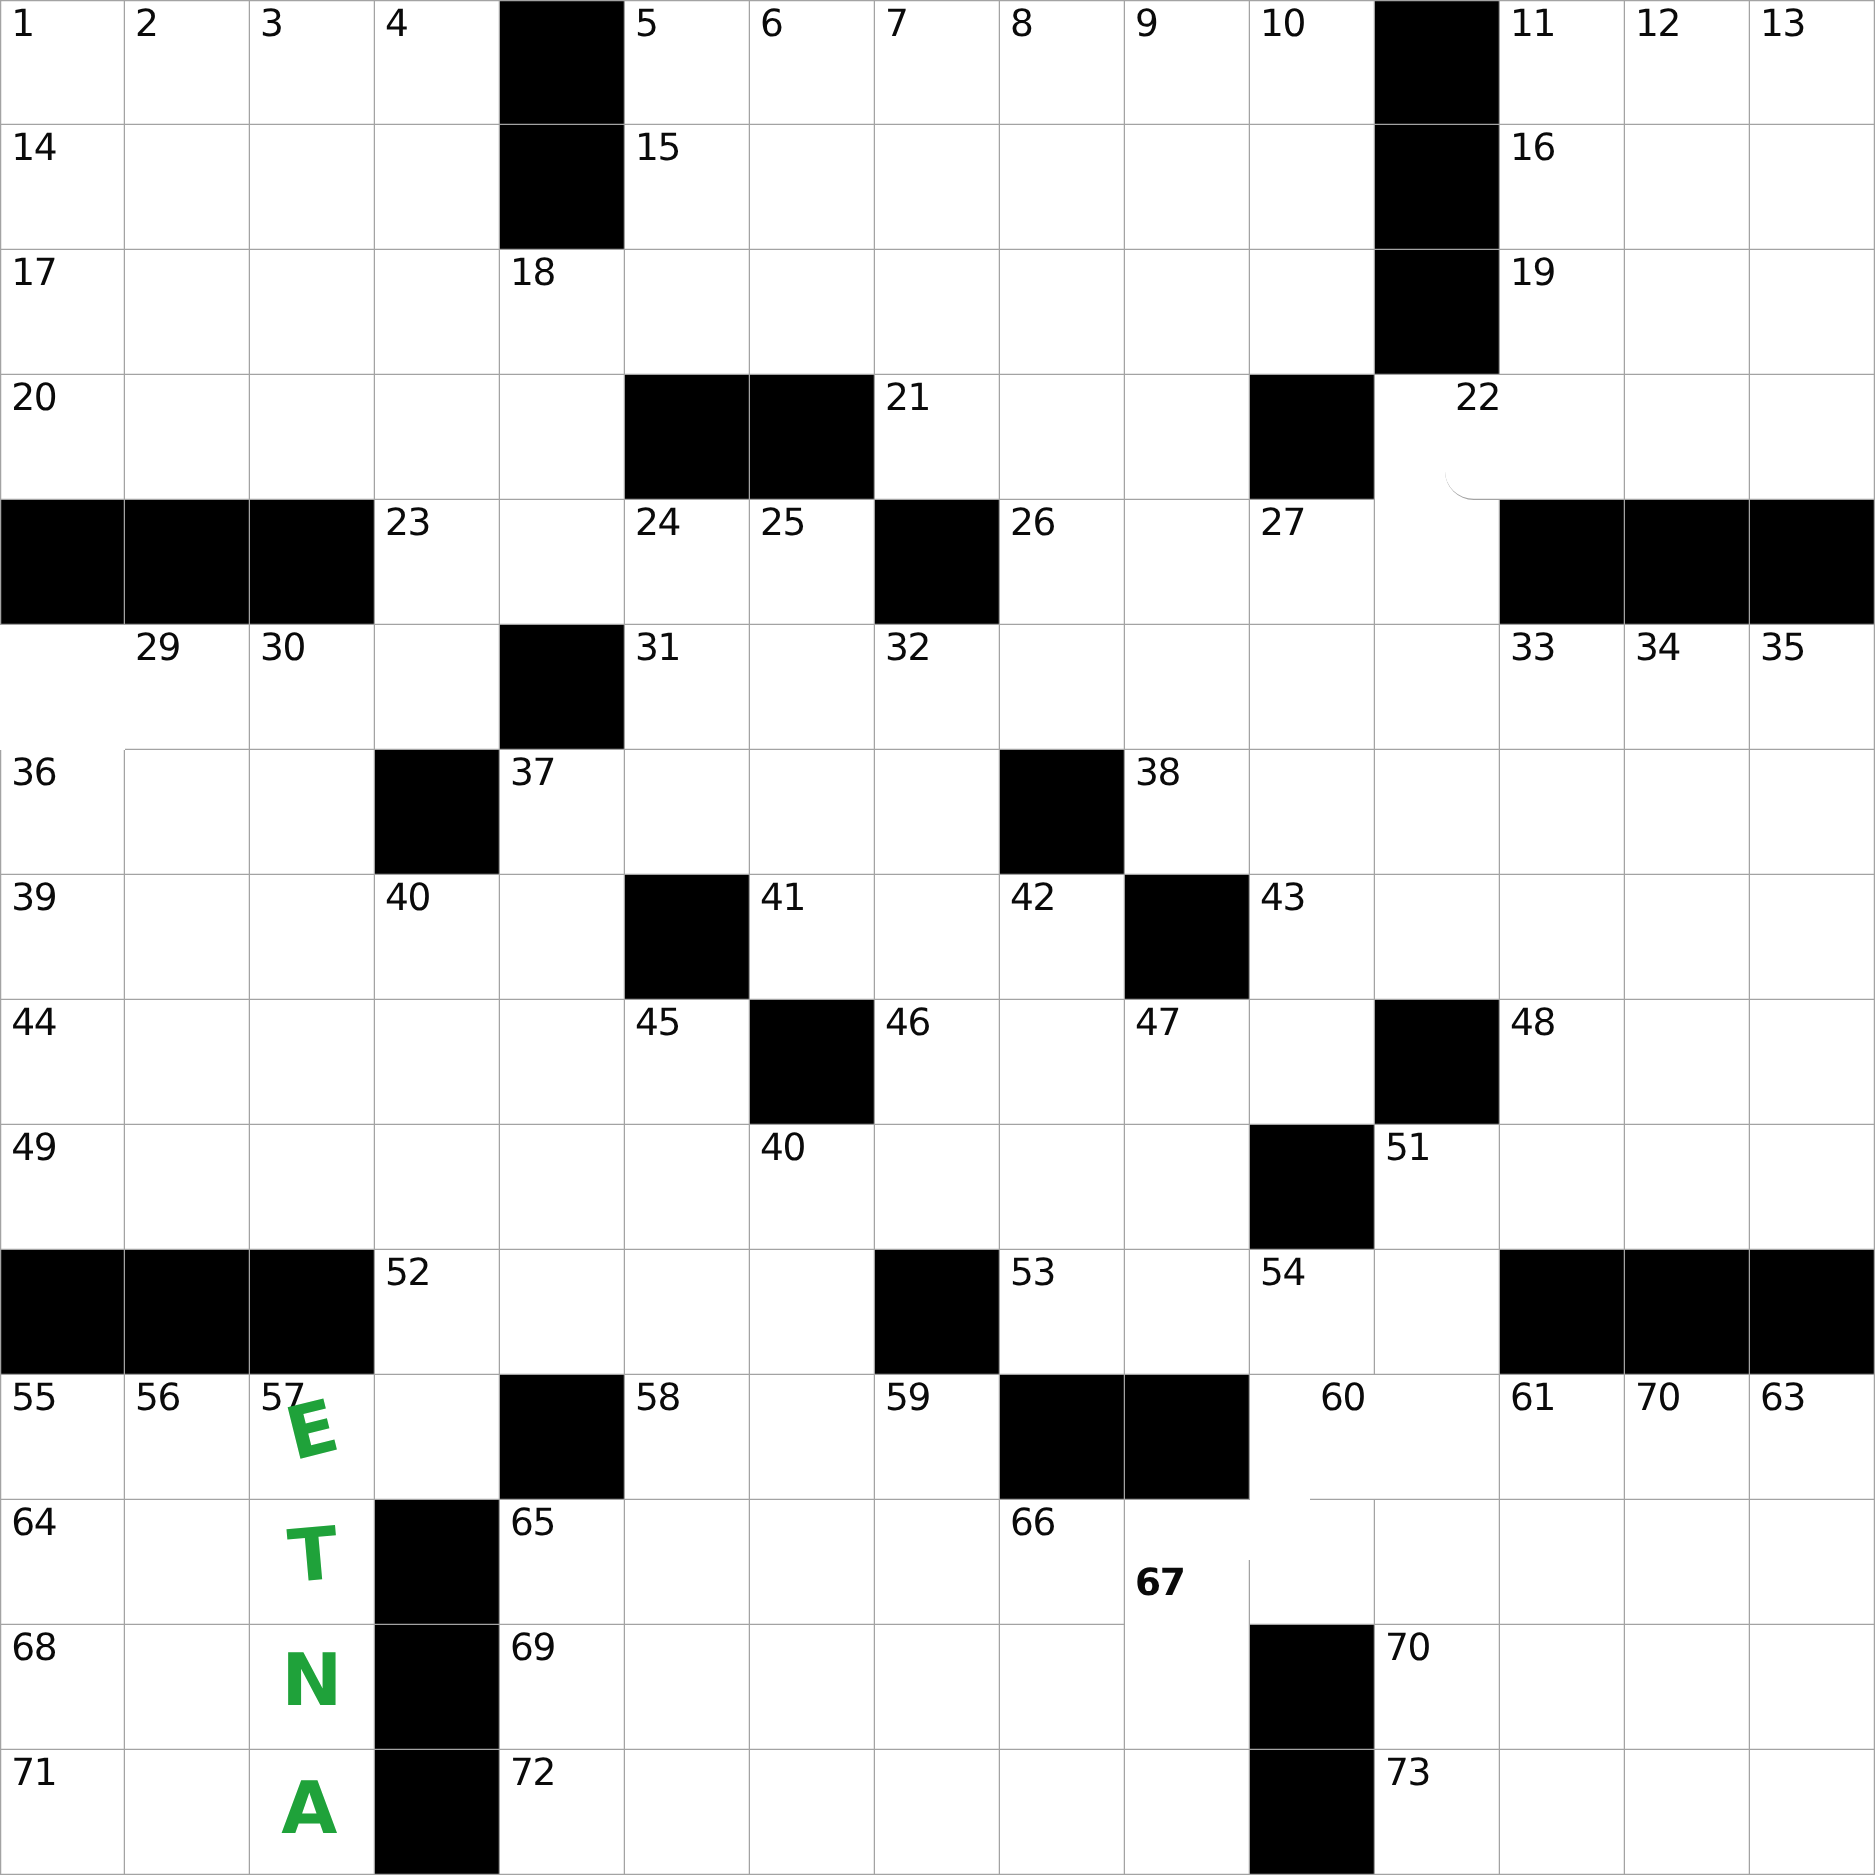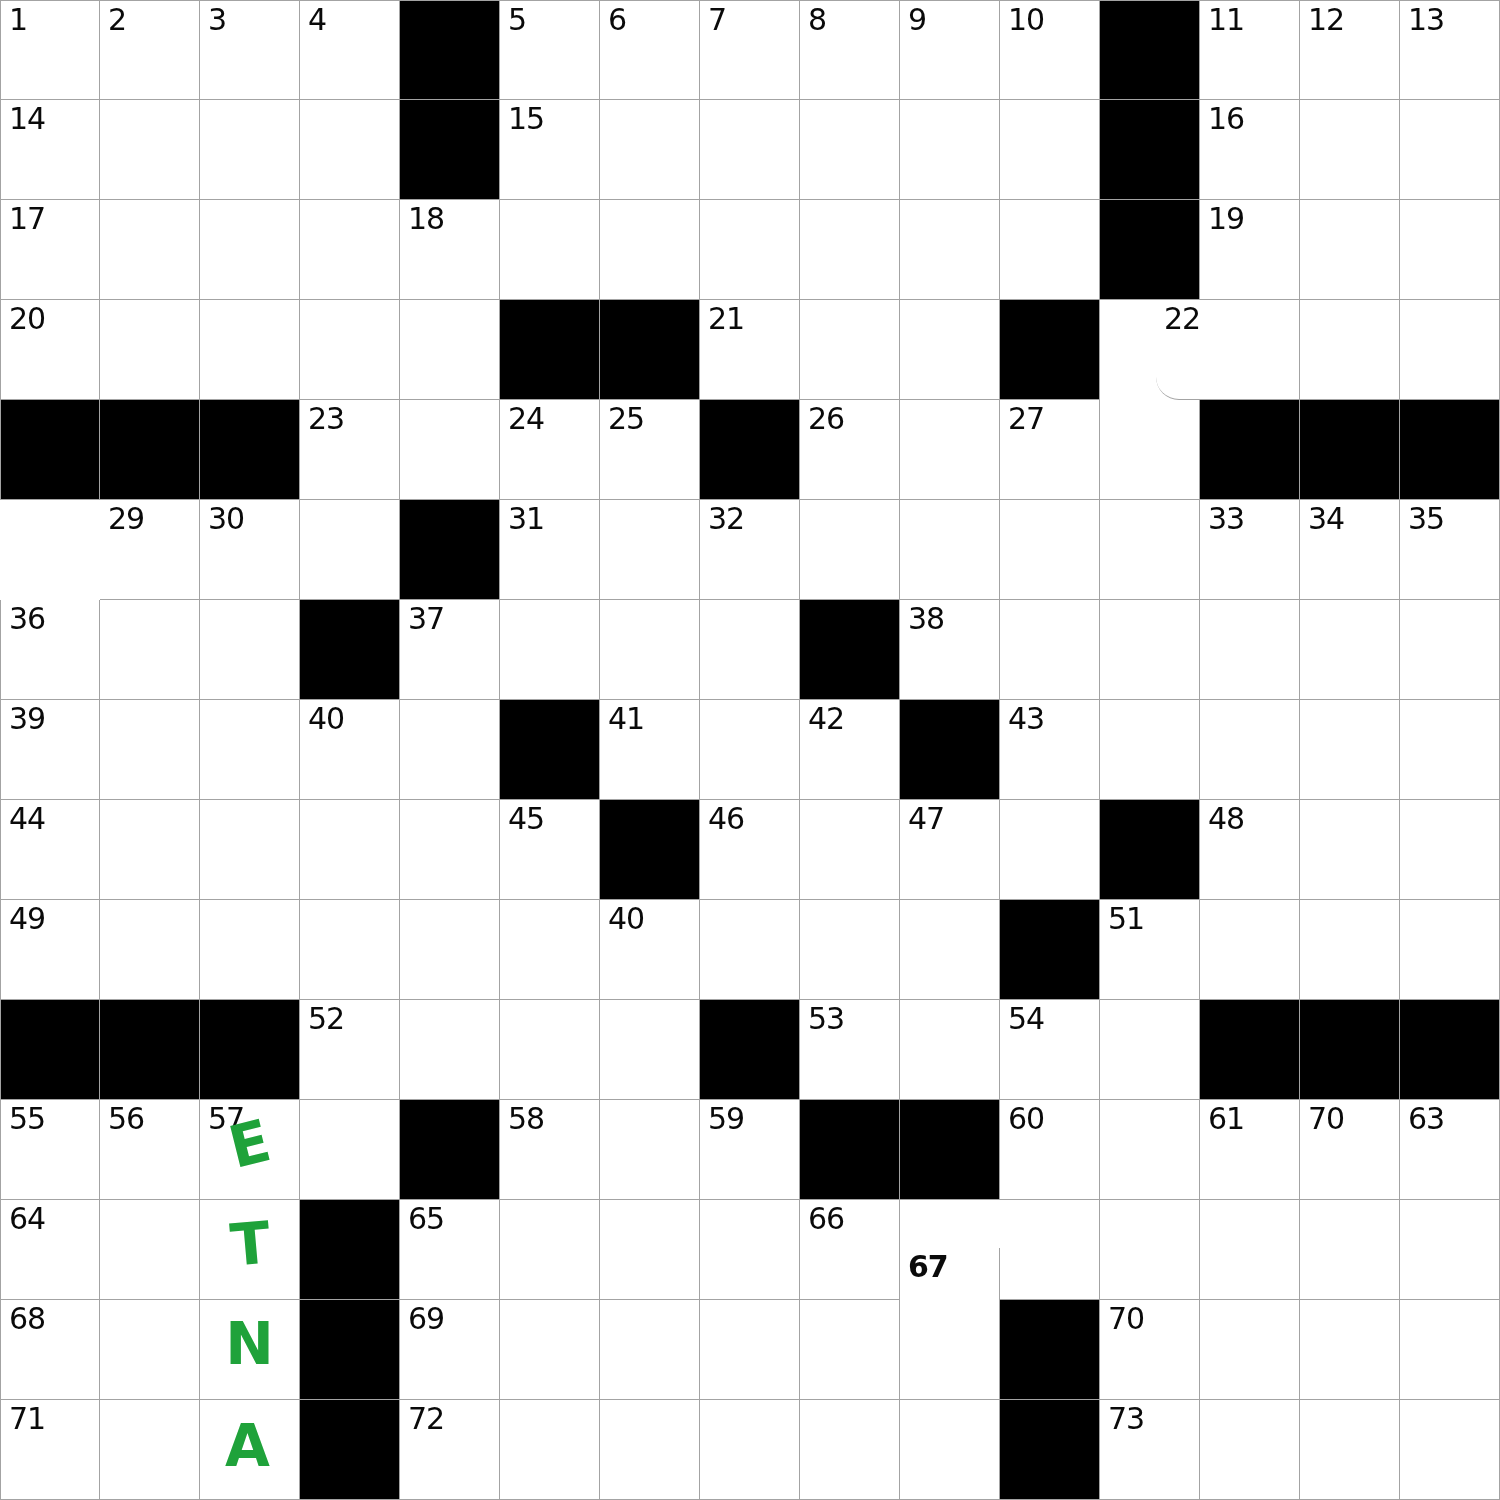--- a/index.html
+++ b/index.html
@@ -341,21 +341,21 @@
     <div class="cell black" style="left: 400px; top: 1100px;"></div>
     <div class="cell" style="left: 500px; top: 1100px;">
       <span class="num">58</span>
     </div>
     <div class="cell" style="left: 600px; top: 1100px;"></div>
     <div class="cell" style="left: 700px; top: 1100px;">
       <span class="num">59</span>
     </div>
     <div class="cell black" style="left: 800px; top: 1100px;"></div>
     <div class="cell black" style="left: 900px; top: 1100px;"></div>
-    <div class="cell" style="left: 1000px; top: 1100px;">
+    <div class="cell" style="left: 1048px; top: 1100px;">
       <span class="num">60</span>
     </div>
     <div class="cell" style="left: 1100px; top: 1100px;"></div>
     <div class="cell" style="left: 1200px; top: 1100px;">
       <span class="num">61</span>
     </div>
     <div class="cell" style="left: 1300px; top: 1100px;">
       <span class="num">70</span>
     </div>
     <div class="cell" style="left: 1400px; top: 1100px;">

